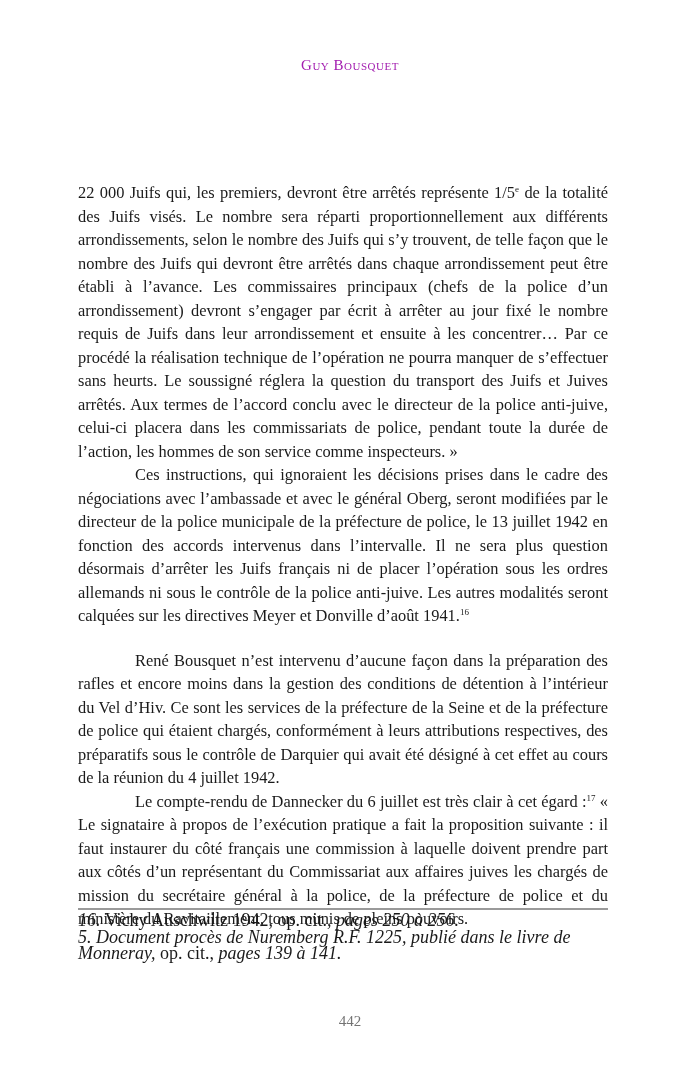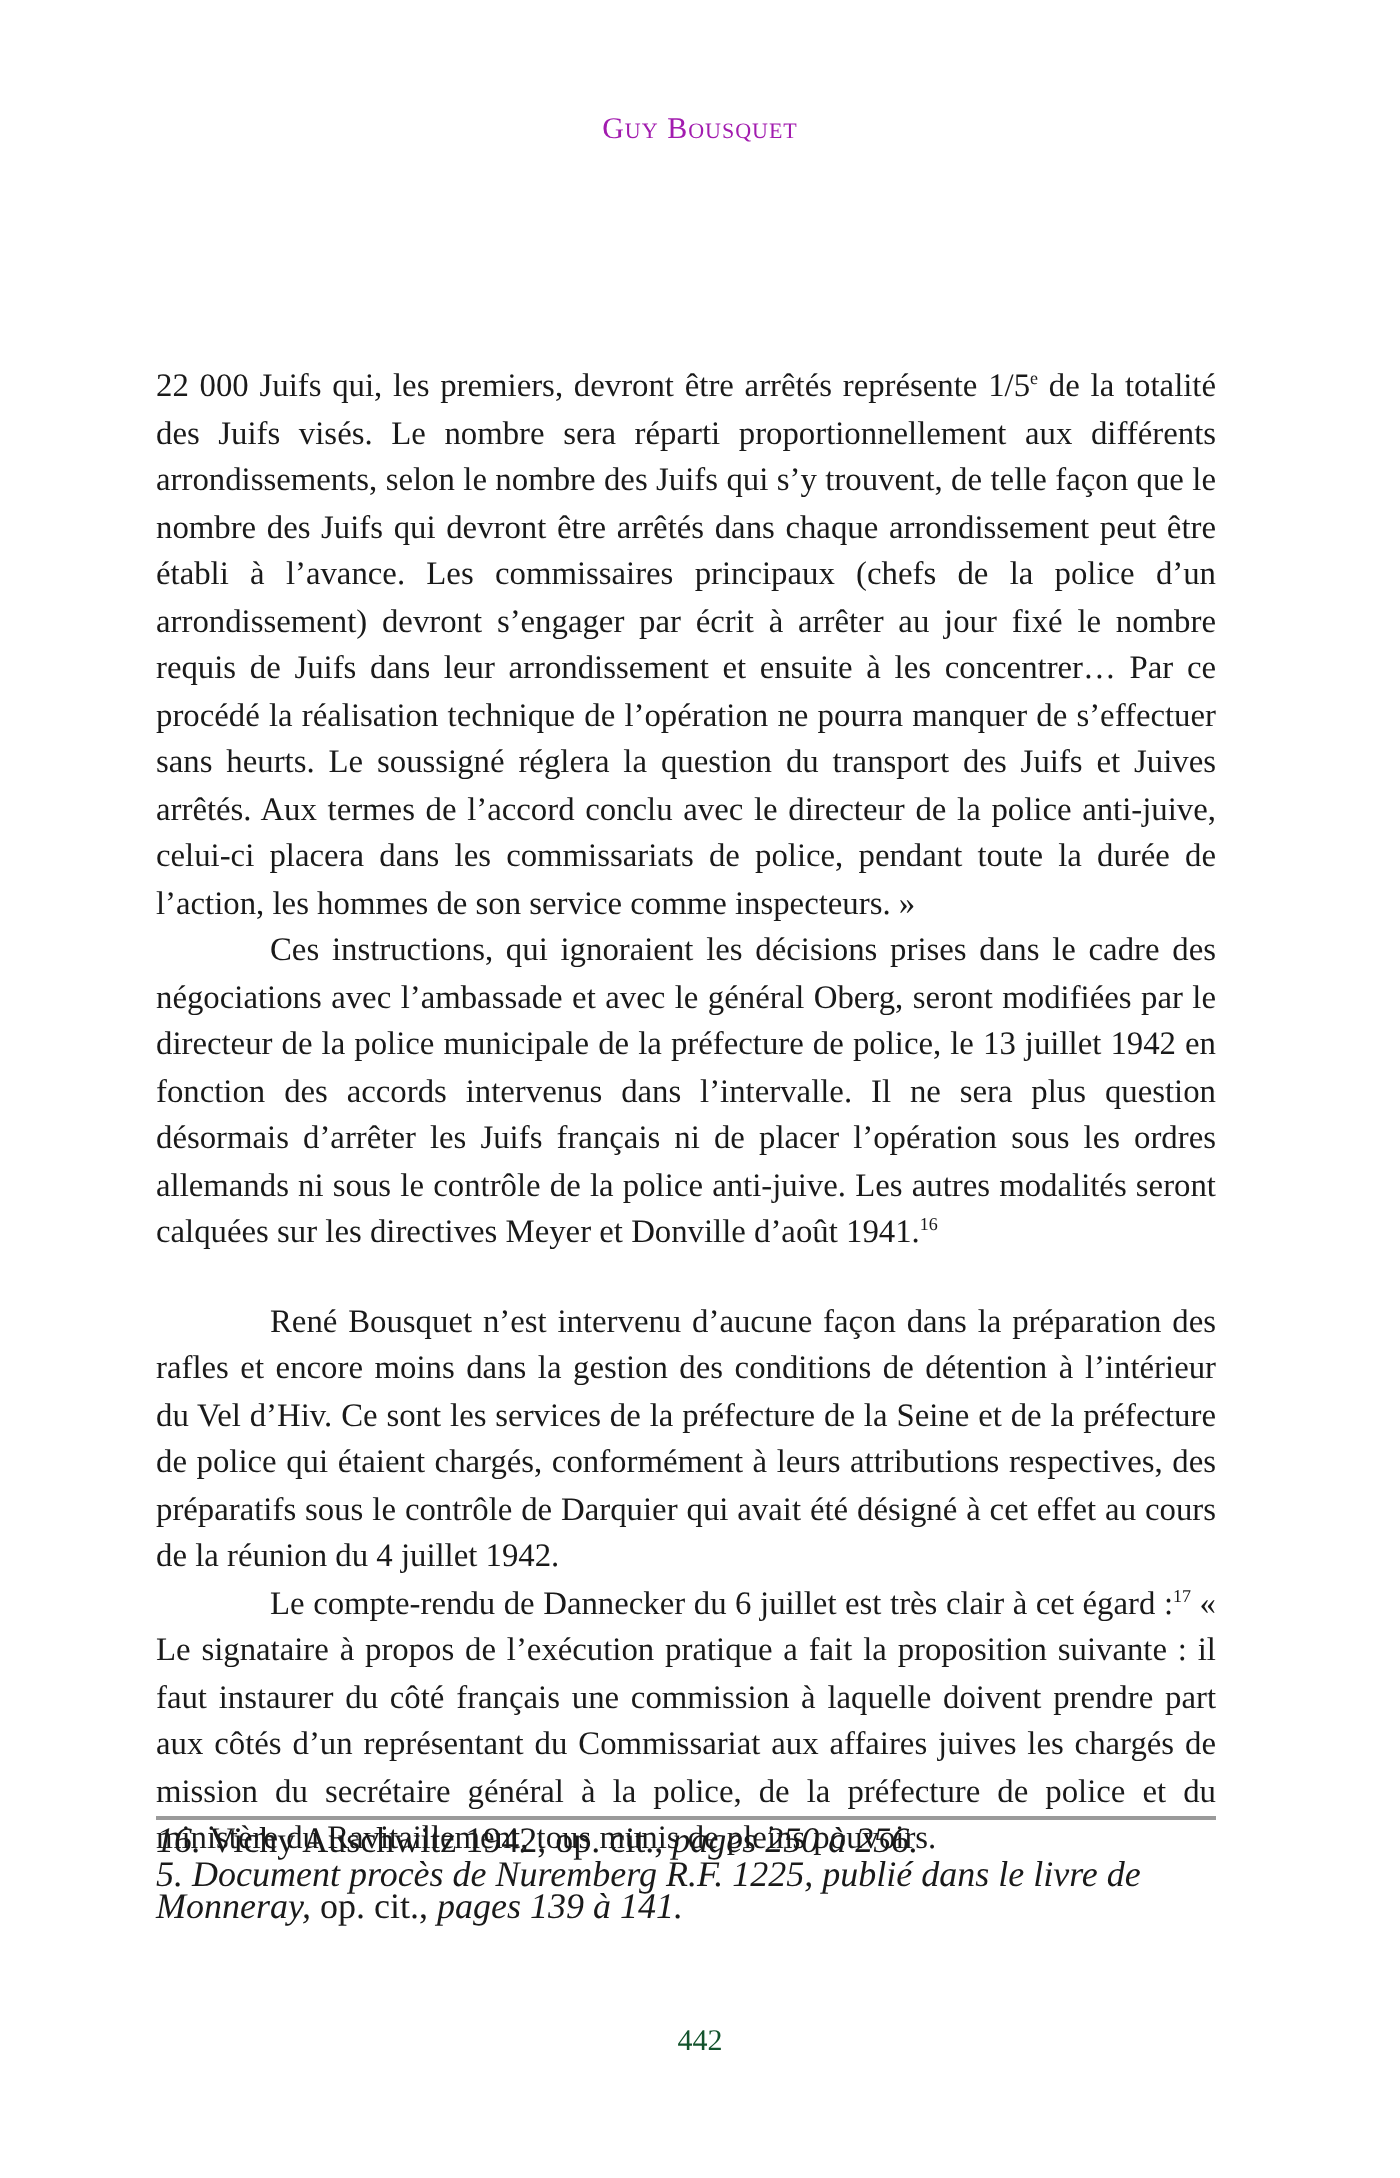--- a/index.html
+++ b/index.html
@@ -10,21 +10,21 @@
   .body-text { position: absolute; top: 145px; left: 78px; width: 530px;
                font-size: 16.4px; line-height: 23.5px; text-align: justify; margin-top: 36px; }
   .body-text p { margin: 0; }
   .indent { text-indent: 57px; }
   .gap { height: 21px; }
   sup { font-size: 9px; line-height: 0; vertical-align: 6px; }
   .fn-rule { position: absolute; top: 908px; left: 78px; width: 530px; height: 2px; background: #9a9a9a; }
   .footnotes { position: absolute; top: 912px; left: 78px; width: 530px; font-size: 18px; line-height: 16.5px; }
   .footnotes p { margin: 0; }
   .it { font-style: italic; }
-  .page-number { position: absolute; top: 1013px; left: 0; width: 700px; text-align: center; font-size: 15px; color: #14532d; }
+  .page-number { position: absolute; top: 1013px; left: 0; width: 700px; text-align: center; font-size: 15px; color: #737373; }
 </style>
 </head>
 <body>
 
 <div class="running-head">Guy Bousquet</div>
 
 <div class="body-text">
   <p><span>22 000 Juifs qui, les premiers, devront être arrêtés représente 1/5</span><sup>e</sup><span> de la totalité des Juifs visés. Le nombre sera réparti proportionnellement aux différents arrondissements, selon le nombre des Juifs qui s’y trouvent, de telle façon que le nombre des Juifs qui devront être arrêtés dans chaque arrondissement peut être établi à l’avance. Les commissaires principaux (chefs de la police d’un arrondissement) devront s’engager par écrit à arrêter au jour fixé le nombre requis de Juifs dans leur arrondissement et ensuite à les concentrer… Par ce procédé la réalisation technique de l’opération ne pourra manquer de s’effectuer sans heurts. Le soussigné réglera la question du transport des Juifs et Juives arrêtés. Aux termes de l’accord conclu avec le directeur de la police anti-juive, celui-ci placera dans les commissariats de police, pendant toute la durée de l’action, les hommes de son service comme inspecteurs. »</span></p>
   <p class="indent"><span>Ces instructions, qui ignoraient les décisions prises dans le cadre des négociations avec l’ambassade et avec le général Oberg, seront modifiées par le directeur de la police municipale de la préfecture de police, le 13 juillet 1942 en fonction des accords intervenus dans l’intervalle. Il ne sera plus question désormais d’arrêter les Juifs français ni de placer l’opération sous les ordres allemands ni sous le contrôle de la police anti-juive. Les autres modalités seront calquées sur les directives Meyer et Donville d’août 1941.</span><sup>16</sup></p>
   <div class="gap"></div>

